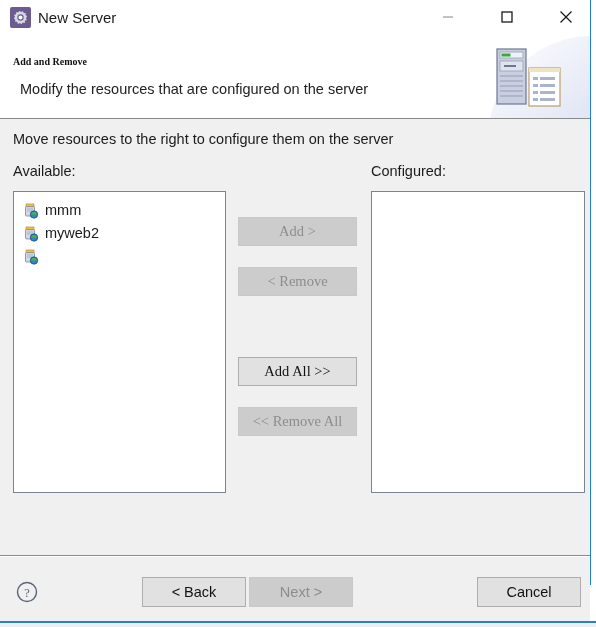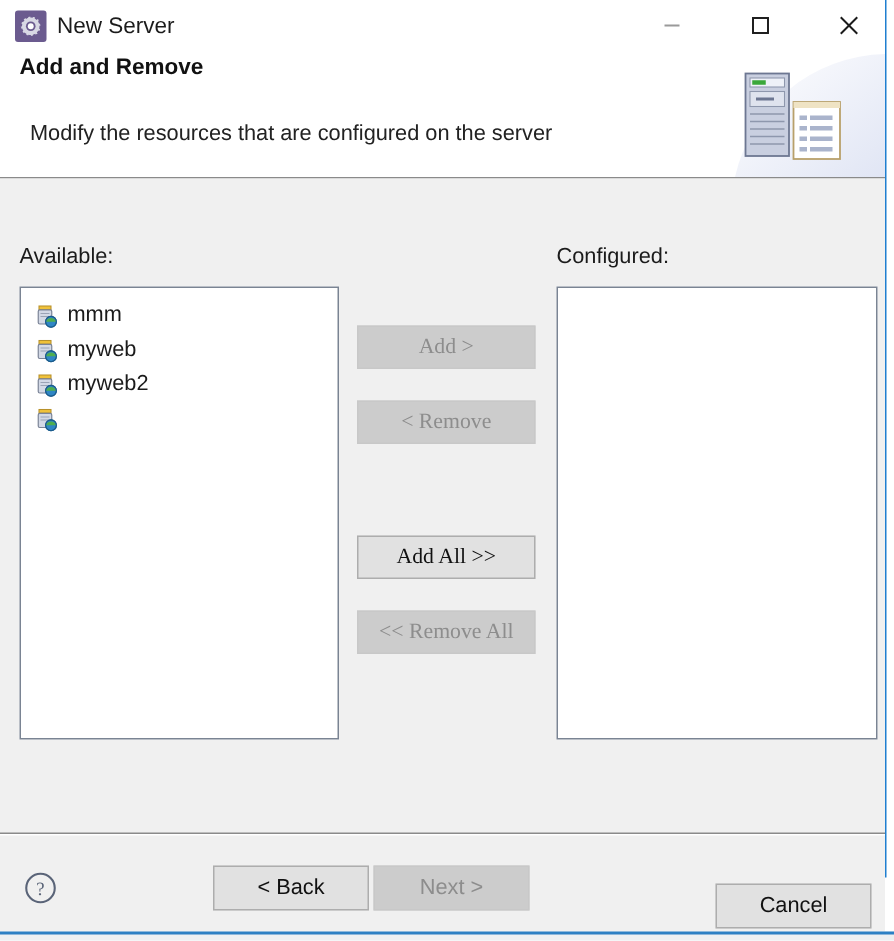--- a/index.html
+++ b/index.html
@@ -69,25 +69,26 @@
     left: 0; top: 36px;
     width: 590px;
     height: 83px;
     background: #ffffff;
     border-bottom: 1px solid #8a8a8a;
     box-sizing: border-box;
     overflow: hidden;
   }
   .header-title {
     position: absolute;
-    left: 13px; top: 0;
-    font-size: 15px;
+    left: 13px; top: 20px;
+    font-size: 10px;
     font-weight: bold;
     color: #111111;
     white-space: nowrap;
+    font-family: Liberation Serif, serif;
   }
   .header-sub {
     position: absolute;
     left: 20px; top: 45px;
     font-size: 14.5px;
     color: #222222;
     white-space: nowrap;
   }
   .header-art {
     position: absolute;
@@ -217,21 +218,21 @@
     border-color: #c8c8c8;
     color: #8d8d8d;
   }
   .foot-btn.default {
     border: 2px solid #0078d7;
     line-height: 26px;
   }
   .btn-back   { left: 142px; }
   .btn-next   { left: 249px; }
   .btn-finish { left: 363px; }
-  .btn-cancel { left: 477px; margin-top: 12px; }
+  .btn-cancel { left: 477px; }
 
   
   .bottom-strip {
     position: absolute;
     left: 0; top: 621px;
     width: 596px; height: 6px;
     background: #eceff2;
     border-top: 2px solid #2b7fc4;
     box-sizing: border-box;
   }
@@ -308,49 +309,38 @@
             <rect x="70" y="55" width="15" height="3"></rect>
           <rect x="63" y="62" width="5" height="3"></rect>
             <rect x="70" y="62" width="15" height="3"></rect>
         </g>
       </svg>
     </div>
   </div>
 
   <div class="body">
 
+    <div class="instruction">Move resources to the right to configure them on the server</div>
 
     <div class="label-available">Available:</div>
     <div class="label-configured">Configured:</div>
 
     <div class="listbox listbox-available">
       <div class="list-inner" id="available-items">
           <div class="list-item">
             <span class="module-icon"><svg width="16" height="16" viewBox="0 0 16 16">
                 <rect x="3" y="1" width="8" height="2.4" fill="#f0c23a" stroke="#b8912a" stroke-width="0.7"></rect>
                 <rect x="2.5" y="3.6" width="9" height="9.4" rx="1" fill="#d3d9e6" stroke="#7b8497" stroke-width="0.8"></rect>
                 <line x1="4" y1="6" x2="10" y2="6" stroke="#9aa3b5" stroke-width="0.7"></line>
                 <line x1="4" y1="8" x2="10" y2="8" stroke="#9aa3b5" stroke-width="0.7"></line>
                 <circle cx="11" cy="11.5" r="3.6" fill="#2f86c5" stroke="#1b5c8d" stroke-width="0.7"></circle>
                 <path d="M7.6 11.5 A3.6 3.6 0 0 1 14.4 11.5 Z" fill="#4fae4f"></path>
                 <circle cx="11" cy="11.5" r="3.6" fill="none" stroke="#1b5c8d" stroke-width="0.7"></circle>
               </svg></span>
             <span class="list-item-label">mmm</span>
-          </div>
-          <div class="list-item">
-            <span class="module-icon"><svg width="16" height="16" viewBox="0 0 16 16">
-                <rect x="3" y="1" width="8" height="2.4" fill="#f0c23a" stroke="#b8912a" stroke-width="0.7"></rect>
-                <rect x="2.5" y="3.6" width="9" height="9.4" rx="1" fill="#d3d9e6" stroke="#7b8497" stroke-width="0.8"></rect>
-                <line x1="4" y1="6" x2="10" y2="6" stroke="#9aa3b5" stroke-width="0.7"></line>
-                <line x1="4" y1="8" x2="10" y2="8" stroke="#9aa3b5" stroke-width="0.7"></line>
-                <circle cx="11" cy="11.5" r="3.6" fill="#2f86c5" stroke="#1b5c8d" stroke-width="0.7"></circle>
-                <path d="M7.6 11.5 A3.6 3.6 0 0 1 14.4 11.5 Z" fill="#4fae4f"></path>
-                <circle cx="11" cy="11.5" r="3.6" fill="none" stroke="#1b5c8d" stroke-width="0.7"></circle>
-              </svg></span>
-            <span class="list-item-label">myweb</span>
           </div>
           <div class="list-item">
             <span class="module-icon"><svg width="16" height="16" viewBox="0 0 16 16">
                 <rect x="3" y="1" width="8" height="2.4" fill="#f0c23a" stroke="#b8912a" stroke-width="0.7"></rect>
                 <rect x="2.5" y="3.6" width="9" height="9.4" rx="1" fill="#d3d9e6" stroke="#7b8497" stroke-width="0.8"></rect>
                 <line x1="4" y1="6" x2="10" y2="6" stroke="#9aa3b5" stroke-width="0.7"></line>
                 <line x1="4" y1="8" x2="10" y2="8" stroke="#9aa3b5" stroke-width="0.7"></line>
                 <circle cx="11" cy="11.5" r="3.6" fill="#2f86c5" stroke="#1b5c8d" stroke-width="0.7"></circle>
                 <path d="M7.6 11.5 A3.6 3.6 0 0 1 14.4 11.5 Z" fill="#4fae4f"></path>
                 <circle cx="11" cy="11.5" r="3.6" fill="none" stroke="#1b5c8d" stroke-width="0.7"></circle>

